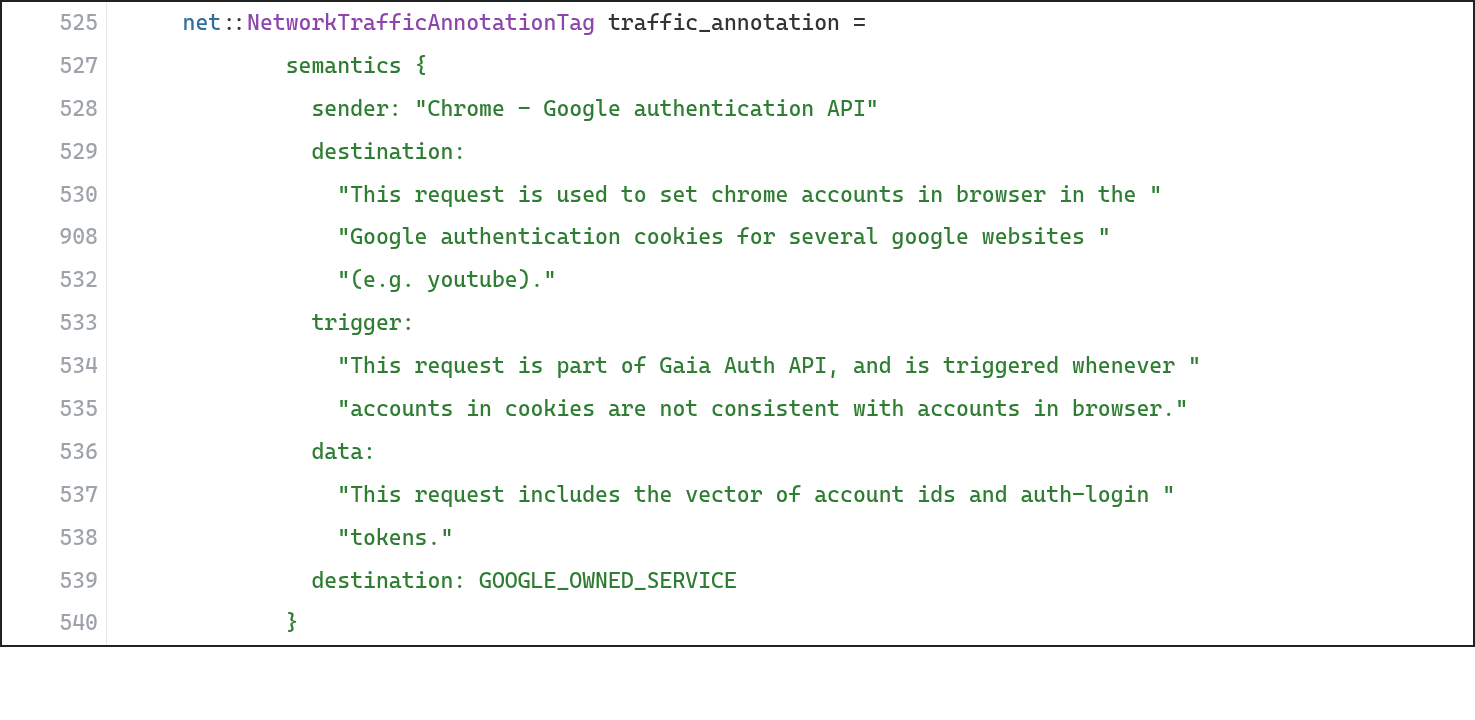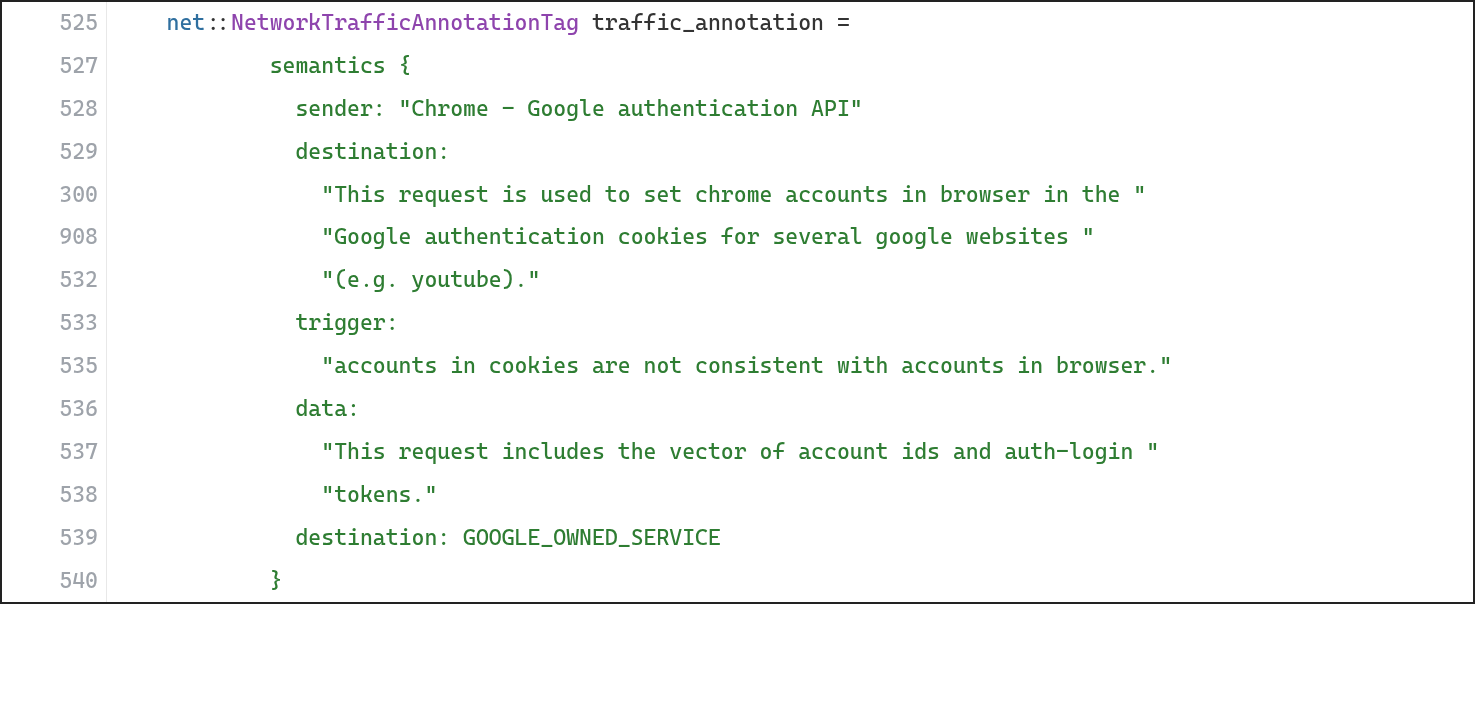--- a/index.html
+++ b/index.html
@@ -31,21 +31,21 @@
   td.ln {
     width: 96px;
     text-align: right;
     color: #9ea3aa;
     padding-right: 8px;
     font-weight: 400;
     border-right: 1px solid #e8e8e8;
     user-select: none;
   }
   td.src {
-    padding-left: 8px;
+    padding-left: 24px;
     white-space: pre;
   }
   .tok-kw   { color: #2f6f9f; }          
   .tok-type { color: #8e44ad; }          
   .tok-str  { color: #2e7d32; }          
   .tok-text { color: #333; }
   .tok-pun  { color: #333; }
 </style>
 </head>
 <body>
@@ -63,34 +63,38 @@
         </tr>
         <tr>
           <td class="ln">528</td>
           <td class="src">            <span class="tok-str">  sender: "Chrome - Google authentication API"</span></td>
         </tr>
         <tr>
           <td class="ln">529</td>
           <td class="src">            <span class="tok-str">  destination:</span></td>
         </tr>
         <tr>
-          <td class="ln">300</td>
+          <td class="ln">530</td>
           <td class="src">            <span class="tok-str">    "This request is used to set chrome accounts in browser in the "</span></td>
         </tr>
         <tr>
           <td class="ln">908</td>
           <td class="src">            <span class="tok-str">    "Google authentication cookies for several google websites "</span></td>
         </tr>
         <tr>
           <td class="ln">532</td>
           <td class="src">            <span class="tok-str">    "(e.g. youtube)."</span></td>
         </tr>
         <tr>
           <td class="ln">533</td>
           <td class="src">            <span class="tok-str">  trigger:</span></td>
+        </tr>
+        <tr>
+          <td class="ln">534</td>
+          <td class="src">            <span class="tok-str">    "This request is part of Gaia Auth API, and is triggered whenever "</span></td>
         </tr>
         <tr>
           <td class="ln">535</td>
           <td class="src">            <span class="tok-str">    "accounts in cookies are not consistent with accounts in browser."</span></td>
         </tr>
         <tr>
           <td class="ln">536</td>
           <td class="src">            <span class="tok-str">  data:</span></td>
         </tr>
         <tr>

